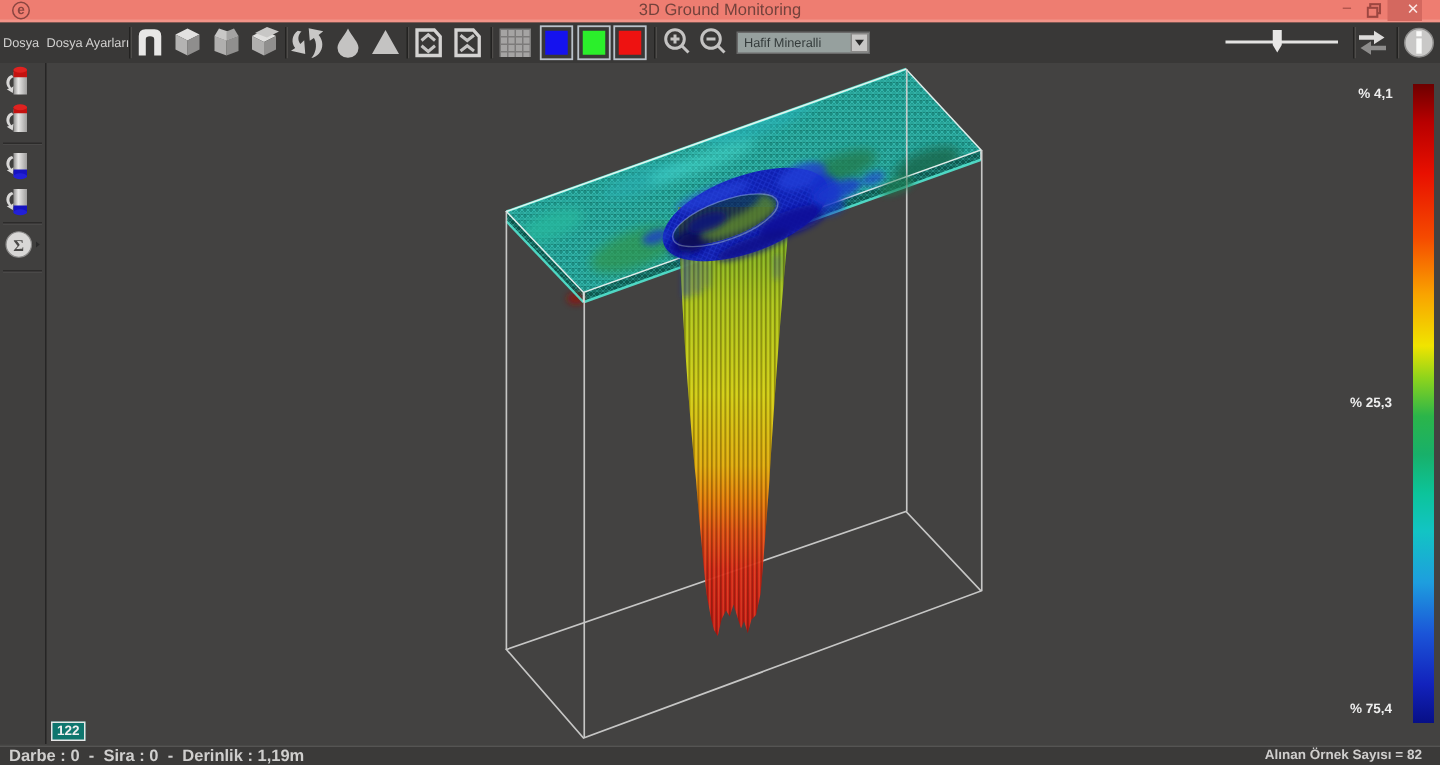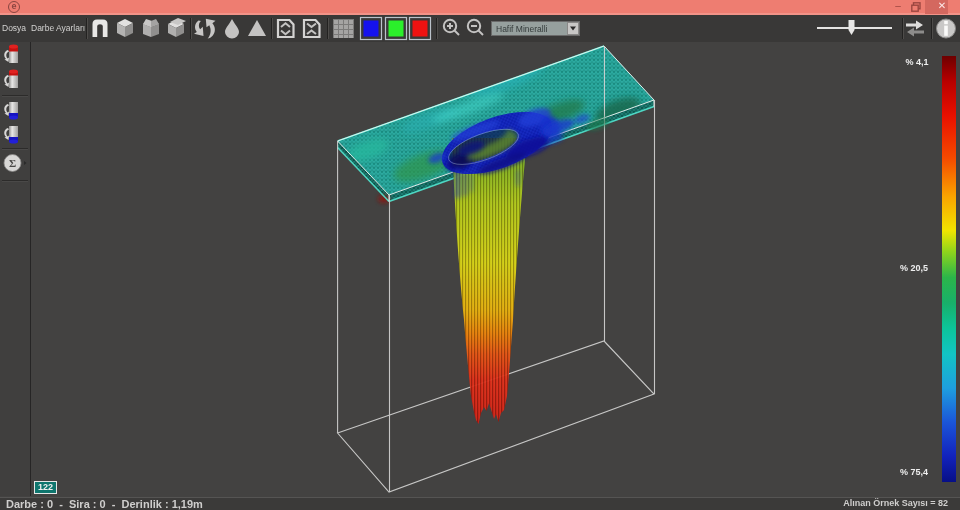--- a/index.html
+++ b/index.html
@@ -157,31 +157,32 @@
     <ellipse cx="559" cy="127" rx="16" ry="6" fill="#1b38cc" opacity="0.8" transform="rotate(-20 559 127)"></ellipse>
     <ellipse cx="582" cy="119" rx="8" ry="4" fill="#2142d2" opacity="0.65" transform="rotate(-20 582 119)"></ellipse>
     <ellipse cx="598" cy="124" rx="12" ry="5" fill="#1f7a4e" opacity="0.7" transform="rotate(-20 598 124)"></ellipse>
     <ellipse cx="437" cy="158" rx="9" ry="4.5" fill="#1c38cc" opacity="0.75" transform="rotate(-20 437 158)"></ellipse>
     <ellipse cx="555" cy="139" rx="9" ry="4" fill="#1632c4" opacity="0.7" transform="rotate(-20 555 139)"></ellipse>
   </g>
   </svg>
   <div id="titlebar">
     <div class="tline"></div>
     <div id="ticon">e</div>
+    <div id="ttext">3D Ground Monitoring</div>
     <div id="closebg"></div>
     <div class="wb" style="right:55px;width:14px;">–</div>
     <svg style="position:absolute;right:39px;top:2px;" width="10" height="10" viewBox="0 0 10 10">
       <rect x="2.5" y="0.8" width="6.5" height="6" fill="none" stroke="#9c4640" stroke-width="1.4"></rect>
       <rect x="0.8" y="3.2" width="6.4" height="6" fill="#ee7d71" stroke="#9c4640" stroke-width="1.4"></rect>
     </svg>
     <div class="wb" style="right:9px;width:18px;color:#fce8e6;">✕</div>
   </div>
   <div id="toolbar">
     <div class="menu" style="left:2px;">Dosya</div>
-    <div class="menu" style="left:31px;">Darbe Ayarları</div>
+    <div class="menu" style="left:31px;">Dosya Ayarları</div>
     <div class="vsep" style="left:86px;"></div>
     <div class="vsep" style="left:190px;"></div>
     <div class="vsep" style="left:271px;"></div>
     <div class="vsep" style="left:327px;"></div>
     <div class="vsep" style="left:436px;"></div>
     <div class="vsep" style="left:902px;"></div>
     <div class="vsep" style="left:931px;"></div>
     <svg id="tbicons" style="position:absolute;left:0;top:0;" width="960" height="27" viewBox="0 0 960 27">
     <g fill="#cfcecd" stroke="none">
 
@@ -336,18 +337,18 @@
     <g transform="translate(0,108)">
       <circle cx="12.5" cy="13" r="8.5" fill="#d8d7d6"></circle>
       <circle cx="12.5" cy="13" r="8.5" fill="none" stroke="#8a8988" stroke-width="0.8"></circle>
       <text x="12.5" y="17" text-anchor="middle" font-size="11" font-weight="bold" fill="#4a4948" font-family="Liberation Serif,serif">Σ</text>
       <path d="M24,11 L24,15 L26.5,13 Z" fill="#2a2a2a"></path>
     </g>
     </svg>
   </div>
   <div id="colorbar"></div>
   <div class="pct" style="left:897px;top:57px;">% 4,1</div>
-  <div class="pct" style="left:894px;top:263px;">% 20,5</div>
+  <div class="pct" style="left:894px;top:263px;">% 25,3</div>
   <div class="pct" style="left:894px;top:467px;">% 75,4</div>
   <div id="lbl122">122</div>
   <div id="statusbar"></div>
   <div id="stL">Darbe : 0&nbsp; -&nbsp; Sira : 0&nbsp; -&nbsp; Derinlik : 1,19m</div>
   <div id="stR">Alınan Örnek Sayısı = 82</div>
 
 </body></html>

